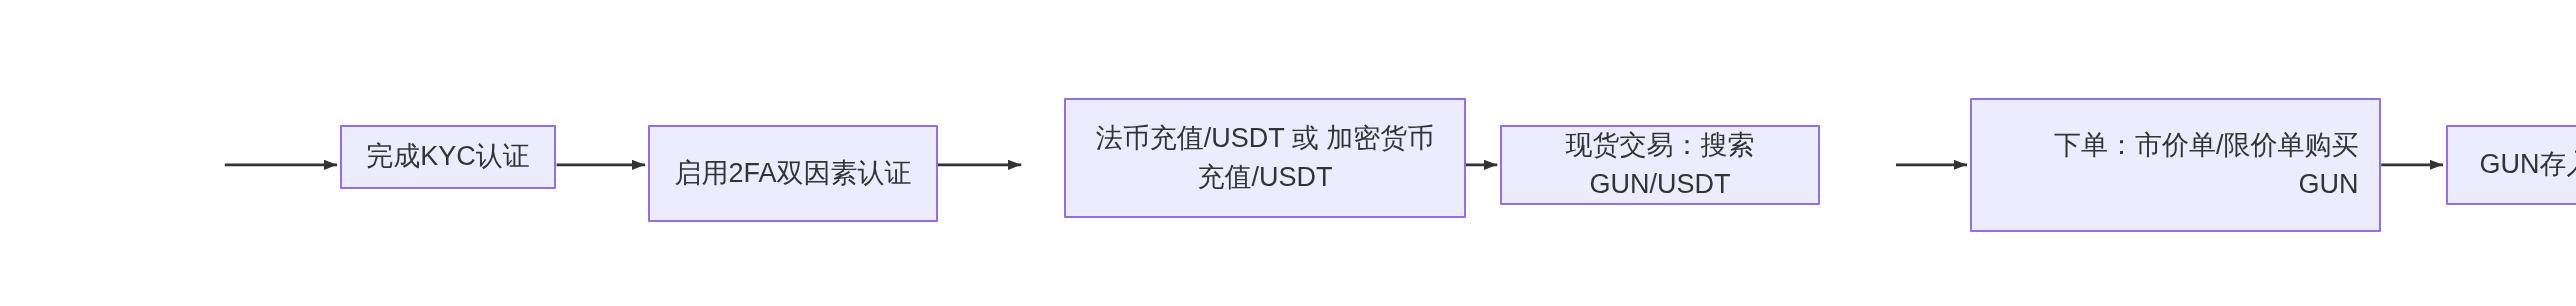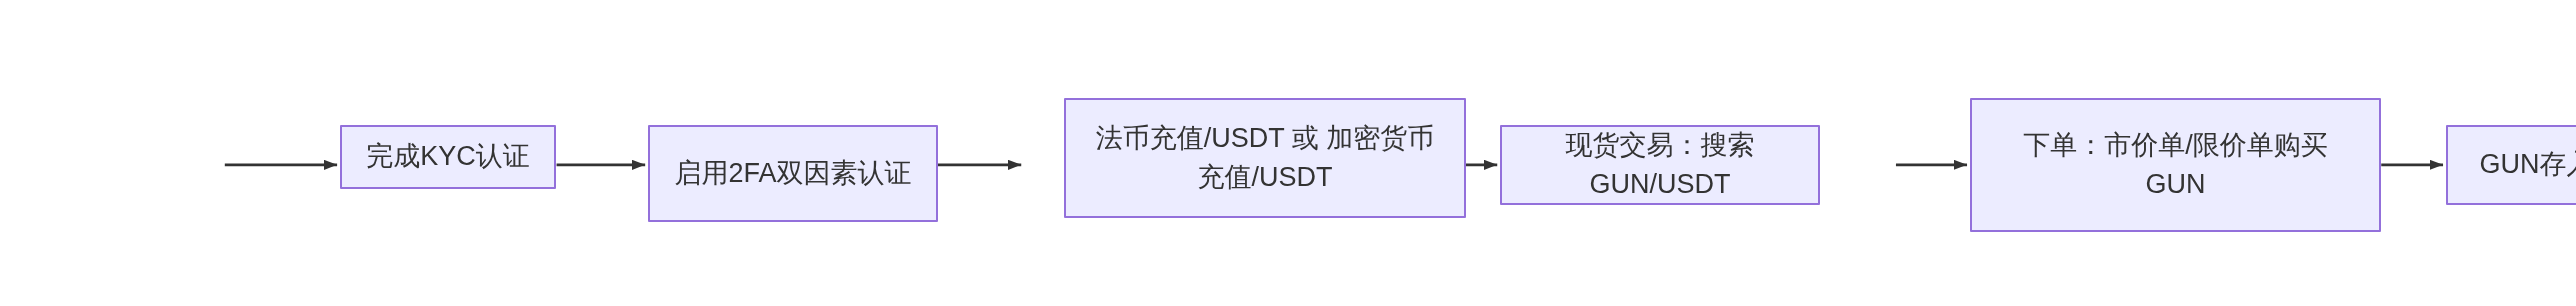--- a/index.html
+++ b/index.html
@@ -72,21 +72,21 @@
   </div>
 
   <div class="node pad-lg" style="left:1064px;top:98px;width:402px;height:120px;">
     <span>法币充值/USDT 或 加密货币充值/USDT</span>
   </div>
 
   <div class="node" style="left:1500px;top:125px;width:320px;height:80px;">
     <span>现货交易：搜索 GUN/USDT</span>
   </div>
 
-  <div class="node pad-lg" style="left:1970px;top:98px;width:411px;height:134px;">
+  <div class="node pad-lg" style="left:1970px;top:98px;width:411px;height:134px;text-align:right;">
     <span>下单：市价单/限价单购买 GUN</span>
   </div>
 
   <div class="node" style="left:2446px;top:125px;width:343px;height:80px;">
     <span>GUN存入币安现货钱包</span>
   </div>
 
 </div>
 
 

